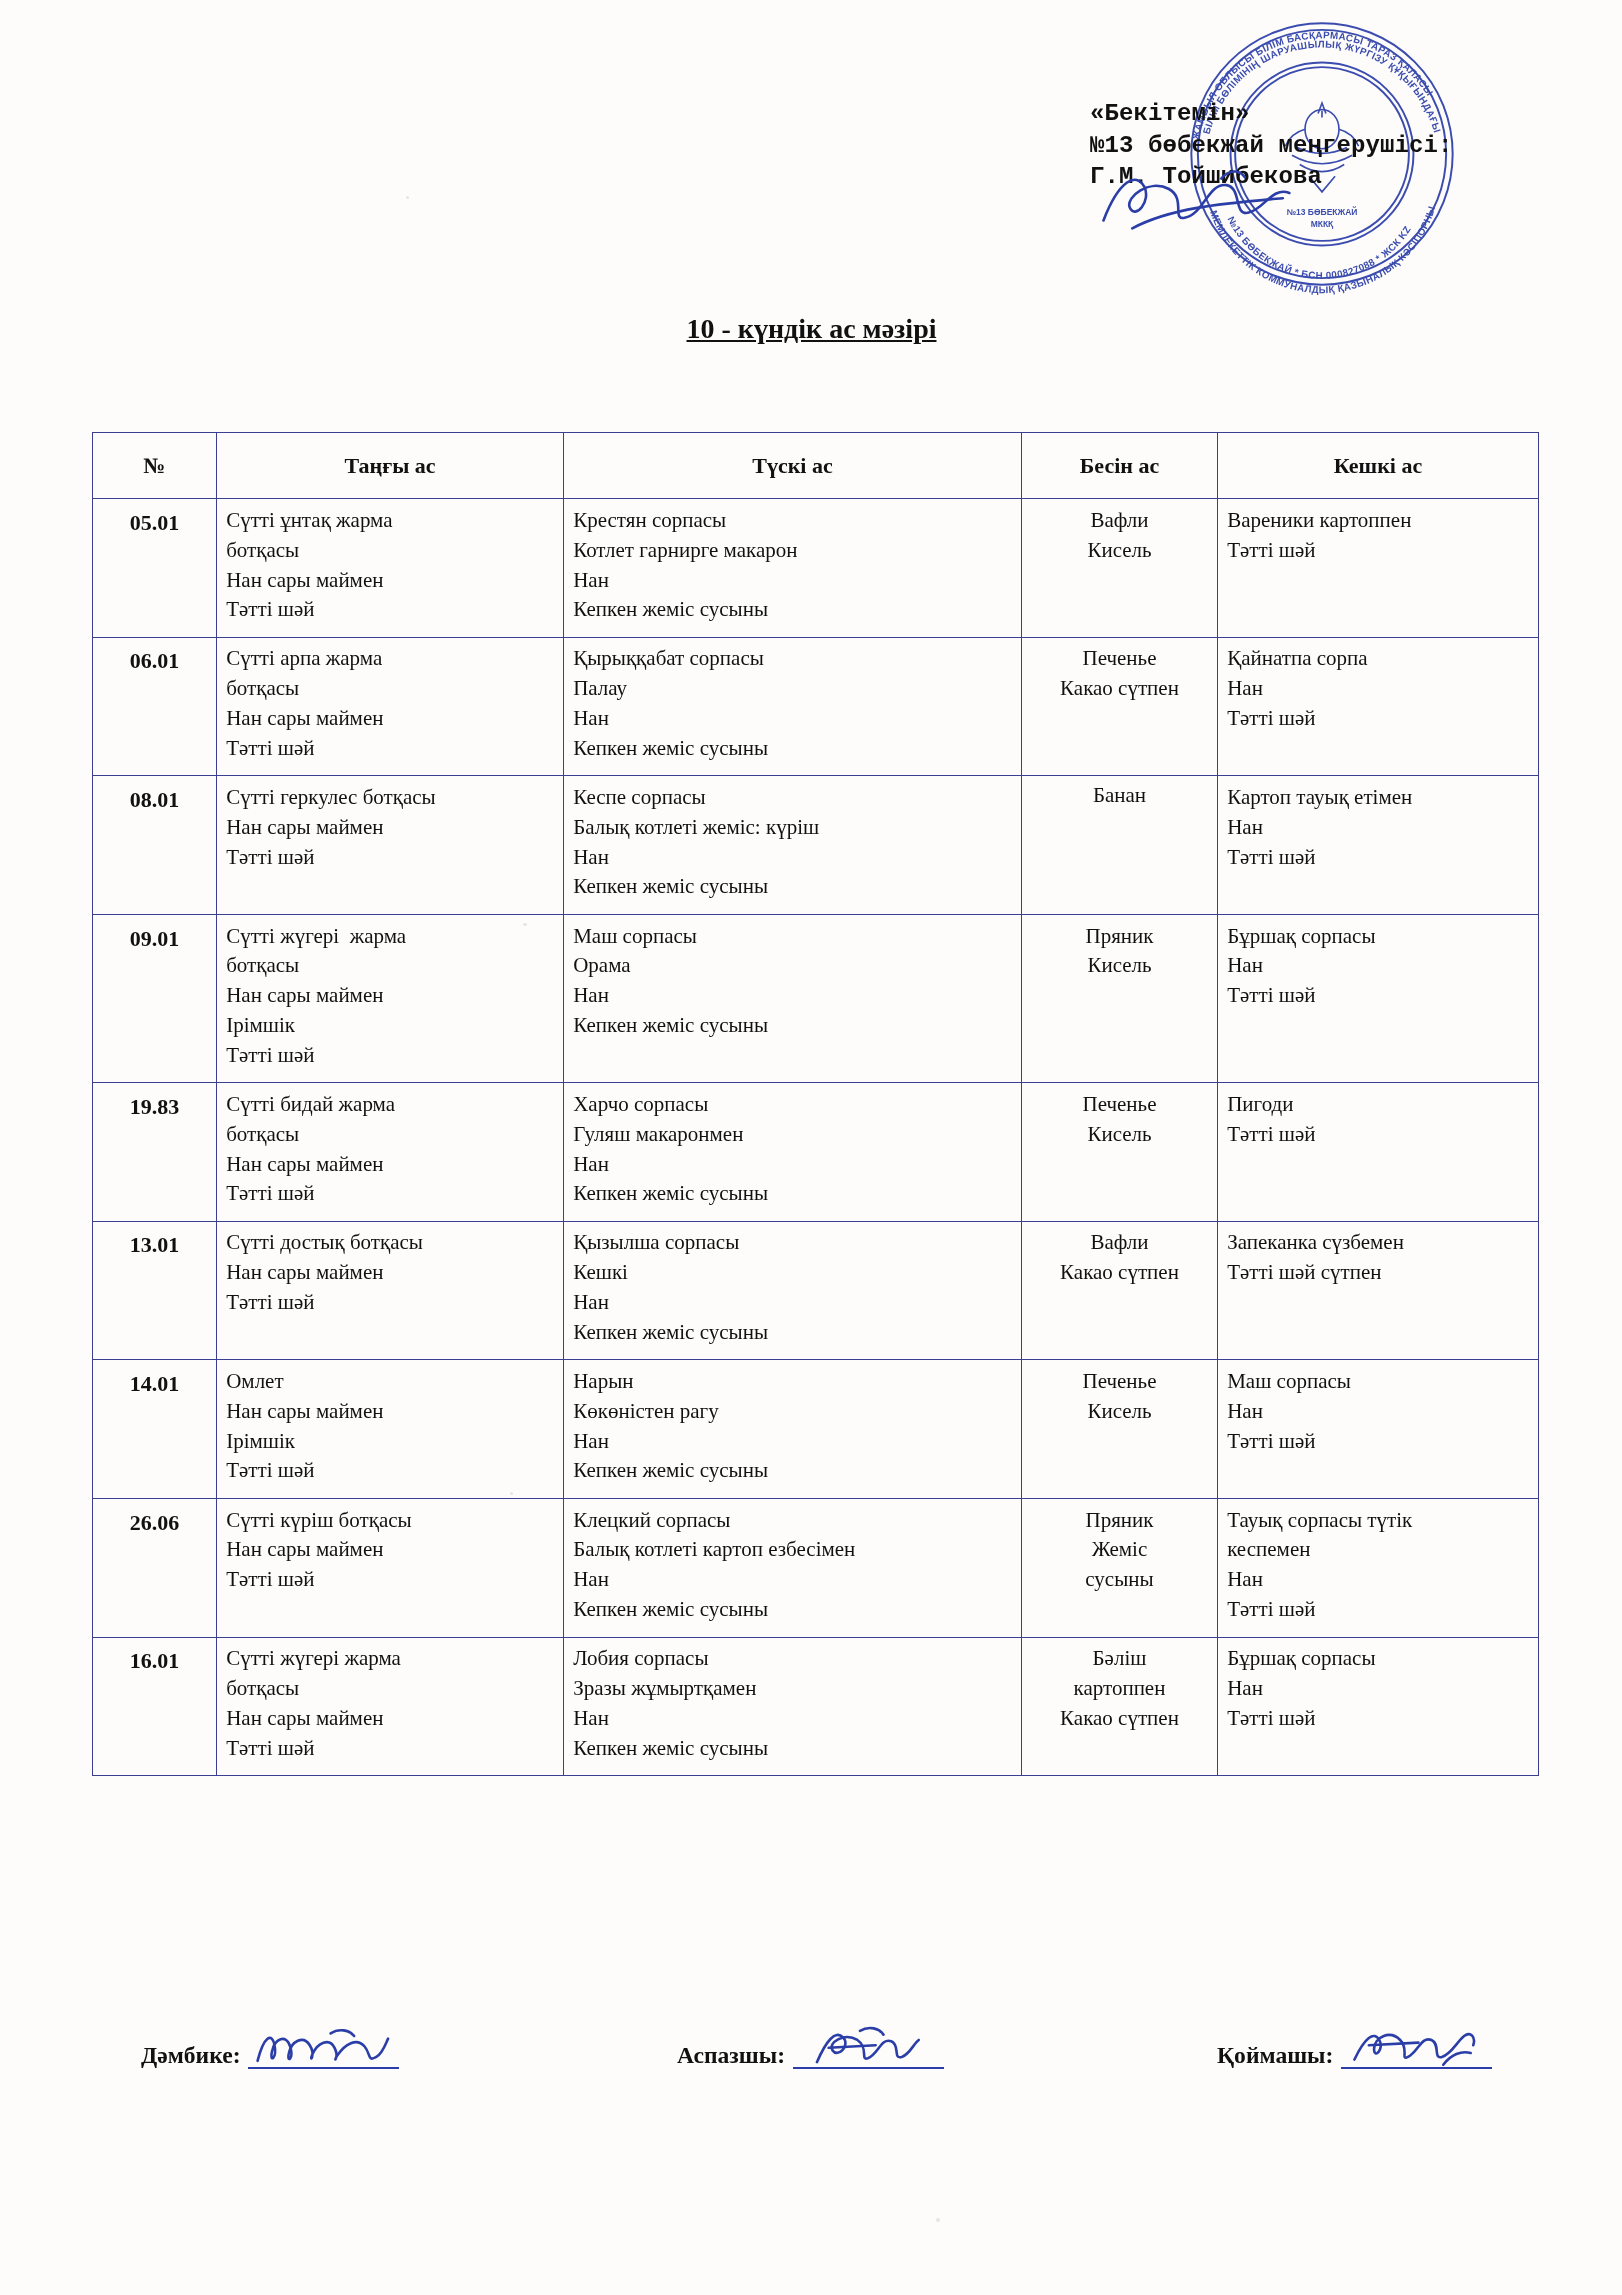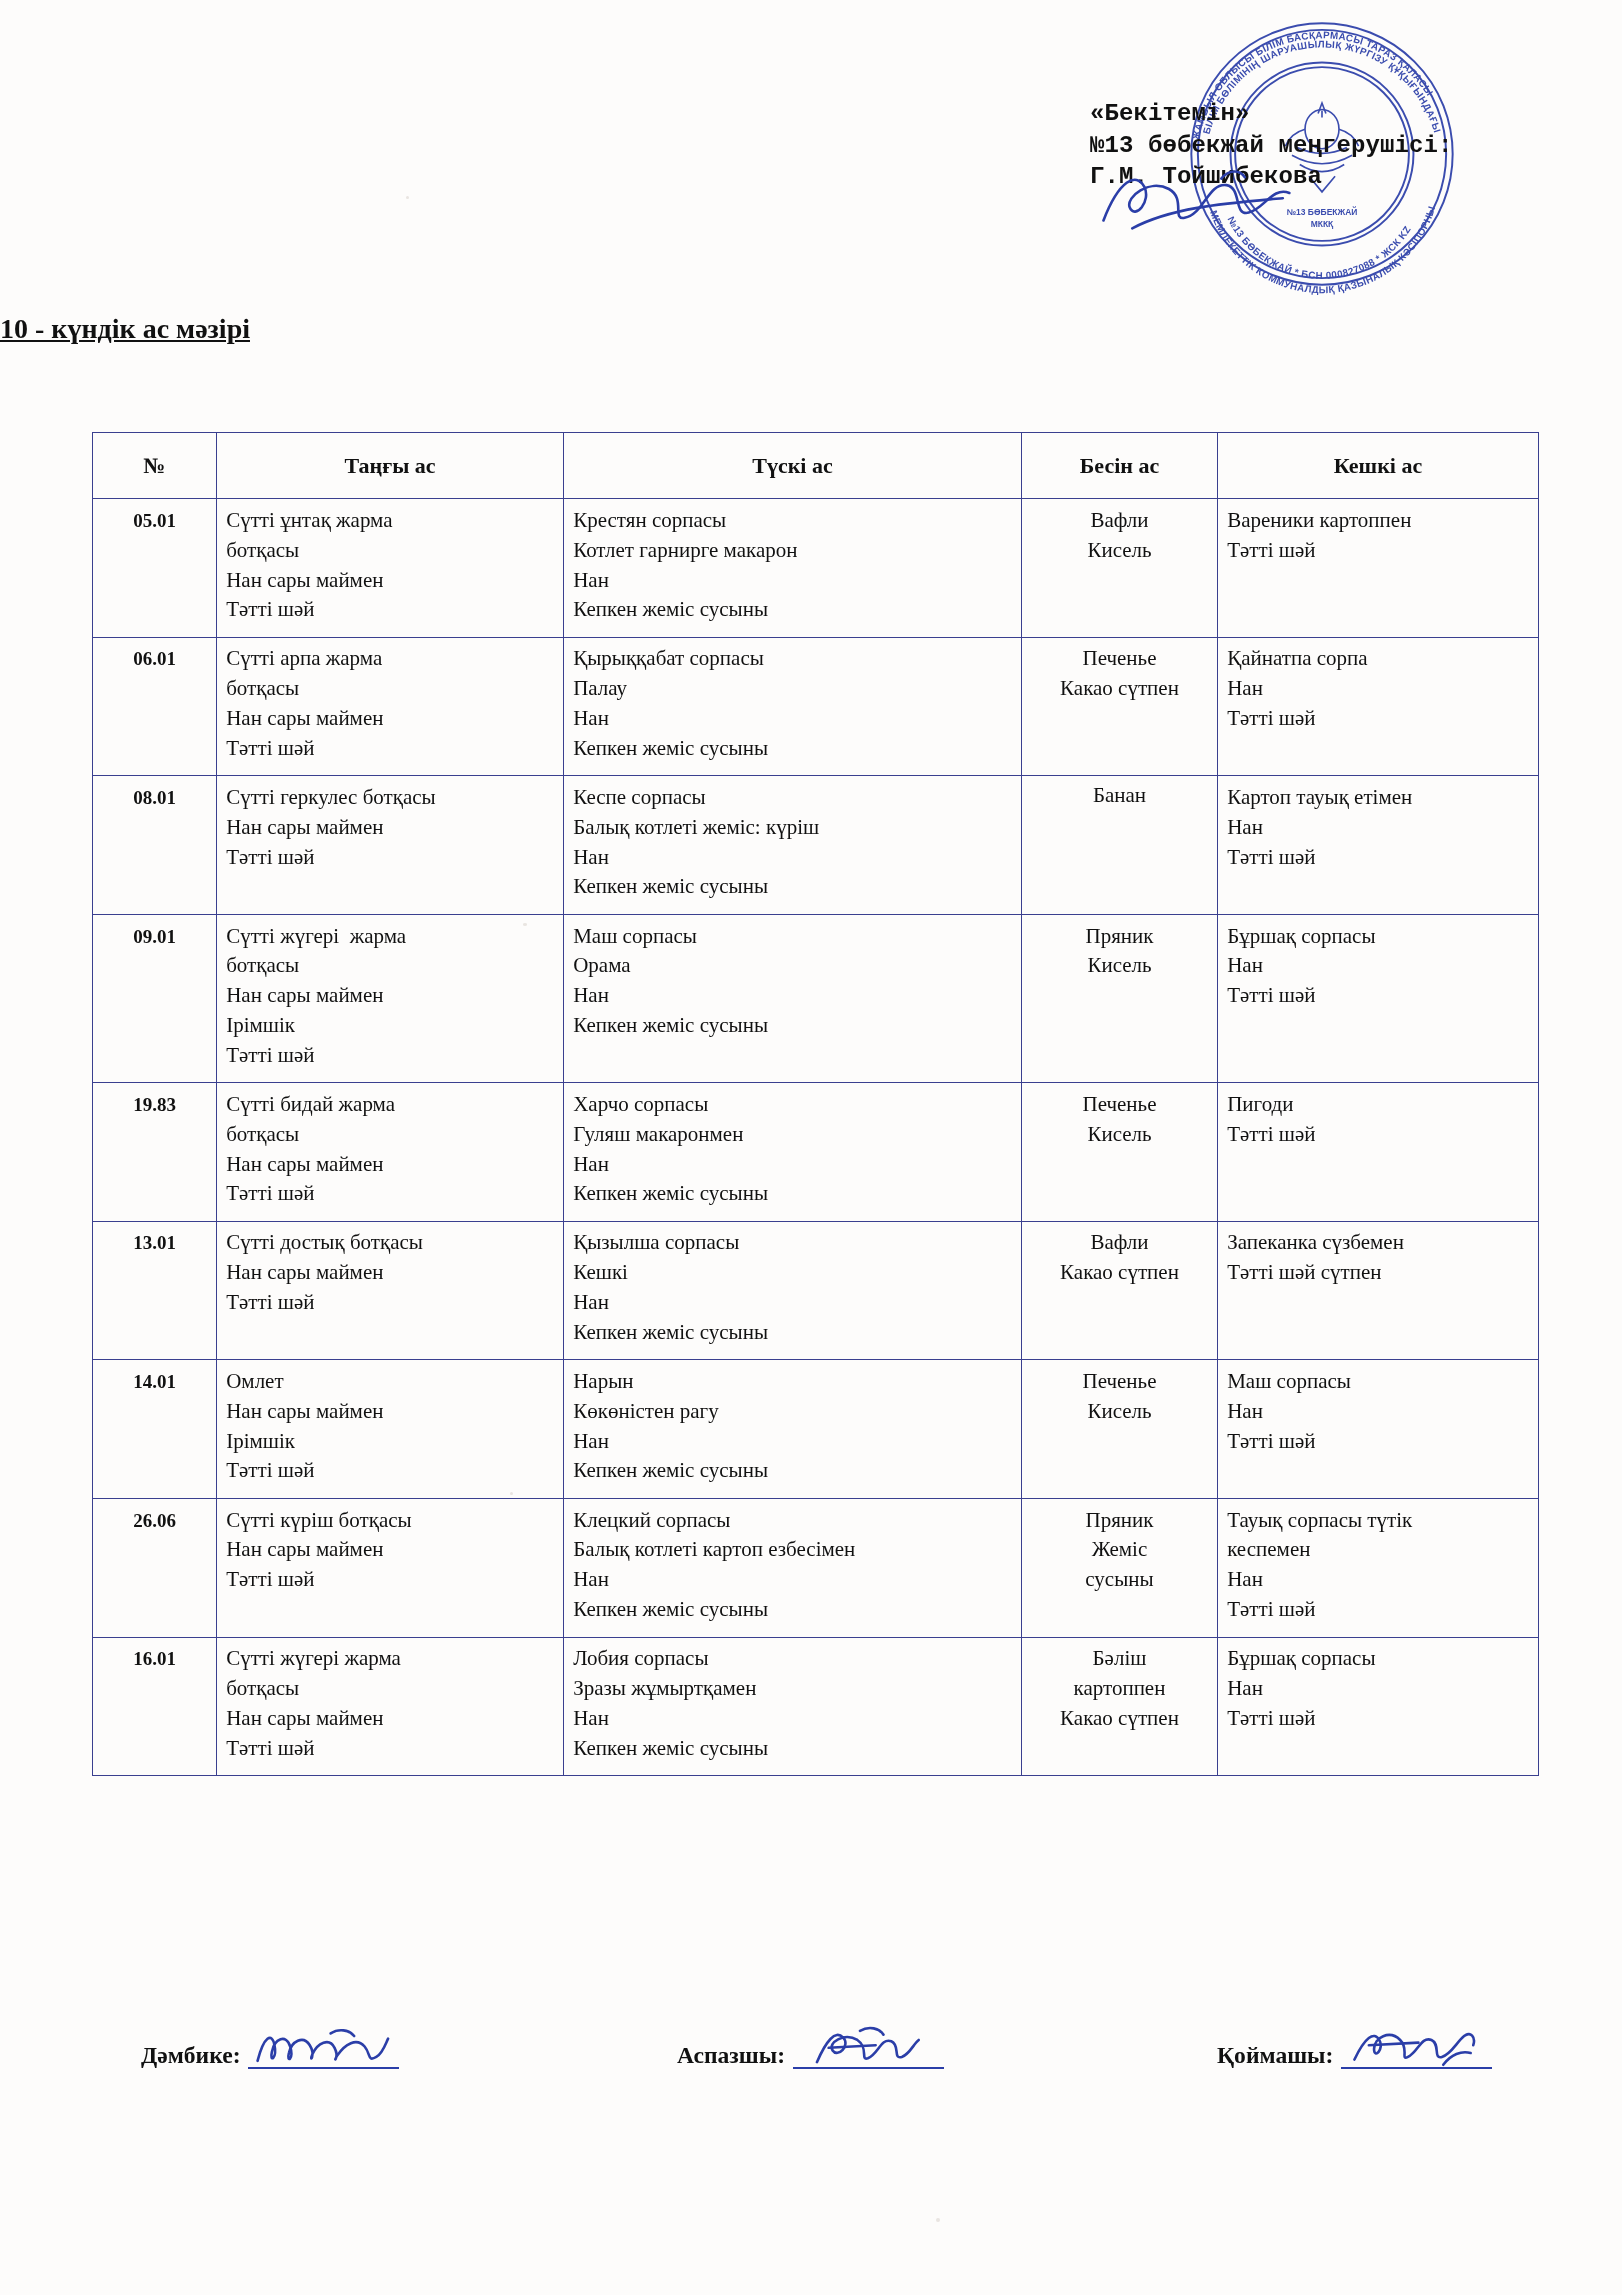--- a/index.html
+++ b/index.html
@@ -55,20 +55,21 @@
     height: 79px;
     z-index: 4;
   }
 
   
   .title-wrap {
     position: absolute;
     top: 308px;
     left: 0;
     width: 100%;
+    text-align: center;
     z-index: 3;
   }
   .title-line {
     font-size: 28px;
     font-weight: bold;
     text-decoration: underline;
     line-height: 1.5;
   }
 
   
@@ -98,21 +99,21 @@
   }
   .col-no    { width: 124px; }
   .col-break { width: 347px; }
   .col-lunch { width: 458px; }
   .col-snack { width: 196px; }
   .col-dinner{ width: 321px; }
 
   td.cell-date {
     text-align: center;
     font-weight: bold;
-    font-size: 19px;
+    font-size: 22px;
     padding-top: 10.5px;
   }
   td.cell-snack {
     text-align: center;
   }
   .lines { line-height: 1.42; }
   .lines div { white-space: pre-wrap; }
 
   
   .footer {

